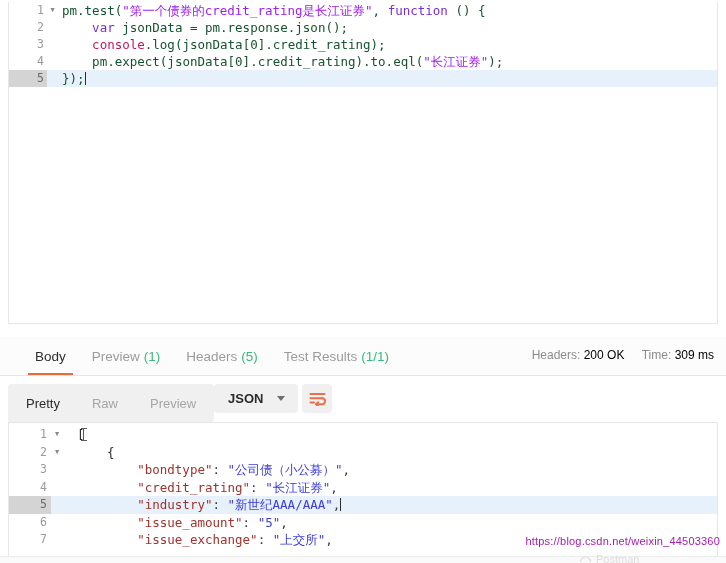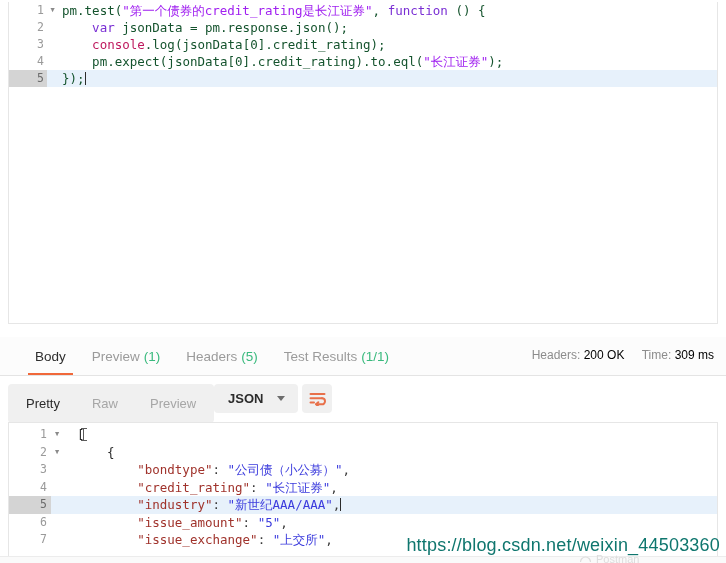--- a/index.html
+++ b/index.html
@@ -272,22 +272,22 @@
     background: #5a5a5a;
   }
   .icursor::before { top: 0; }
   .icursor::after  { bottom: 0; }
 
   
   .watermark {
     position: absolute;
     right: 6px;
     top: 535px;
-    font-size: 18px;
-    color: #0f766e;
+    font-size: 11px;
+    color: #a21caf;
     letter-spacing: 0.2px;
     user-select: none;
     pointer-events: none;
   }
   .postman-strip {
     position: absolute;
     left: 0;
     top: 556px;
     width: 726px;
     height: 7px;

